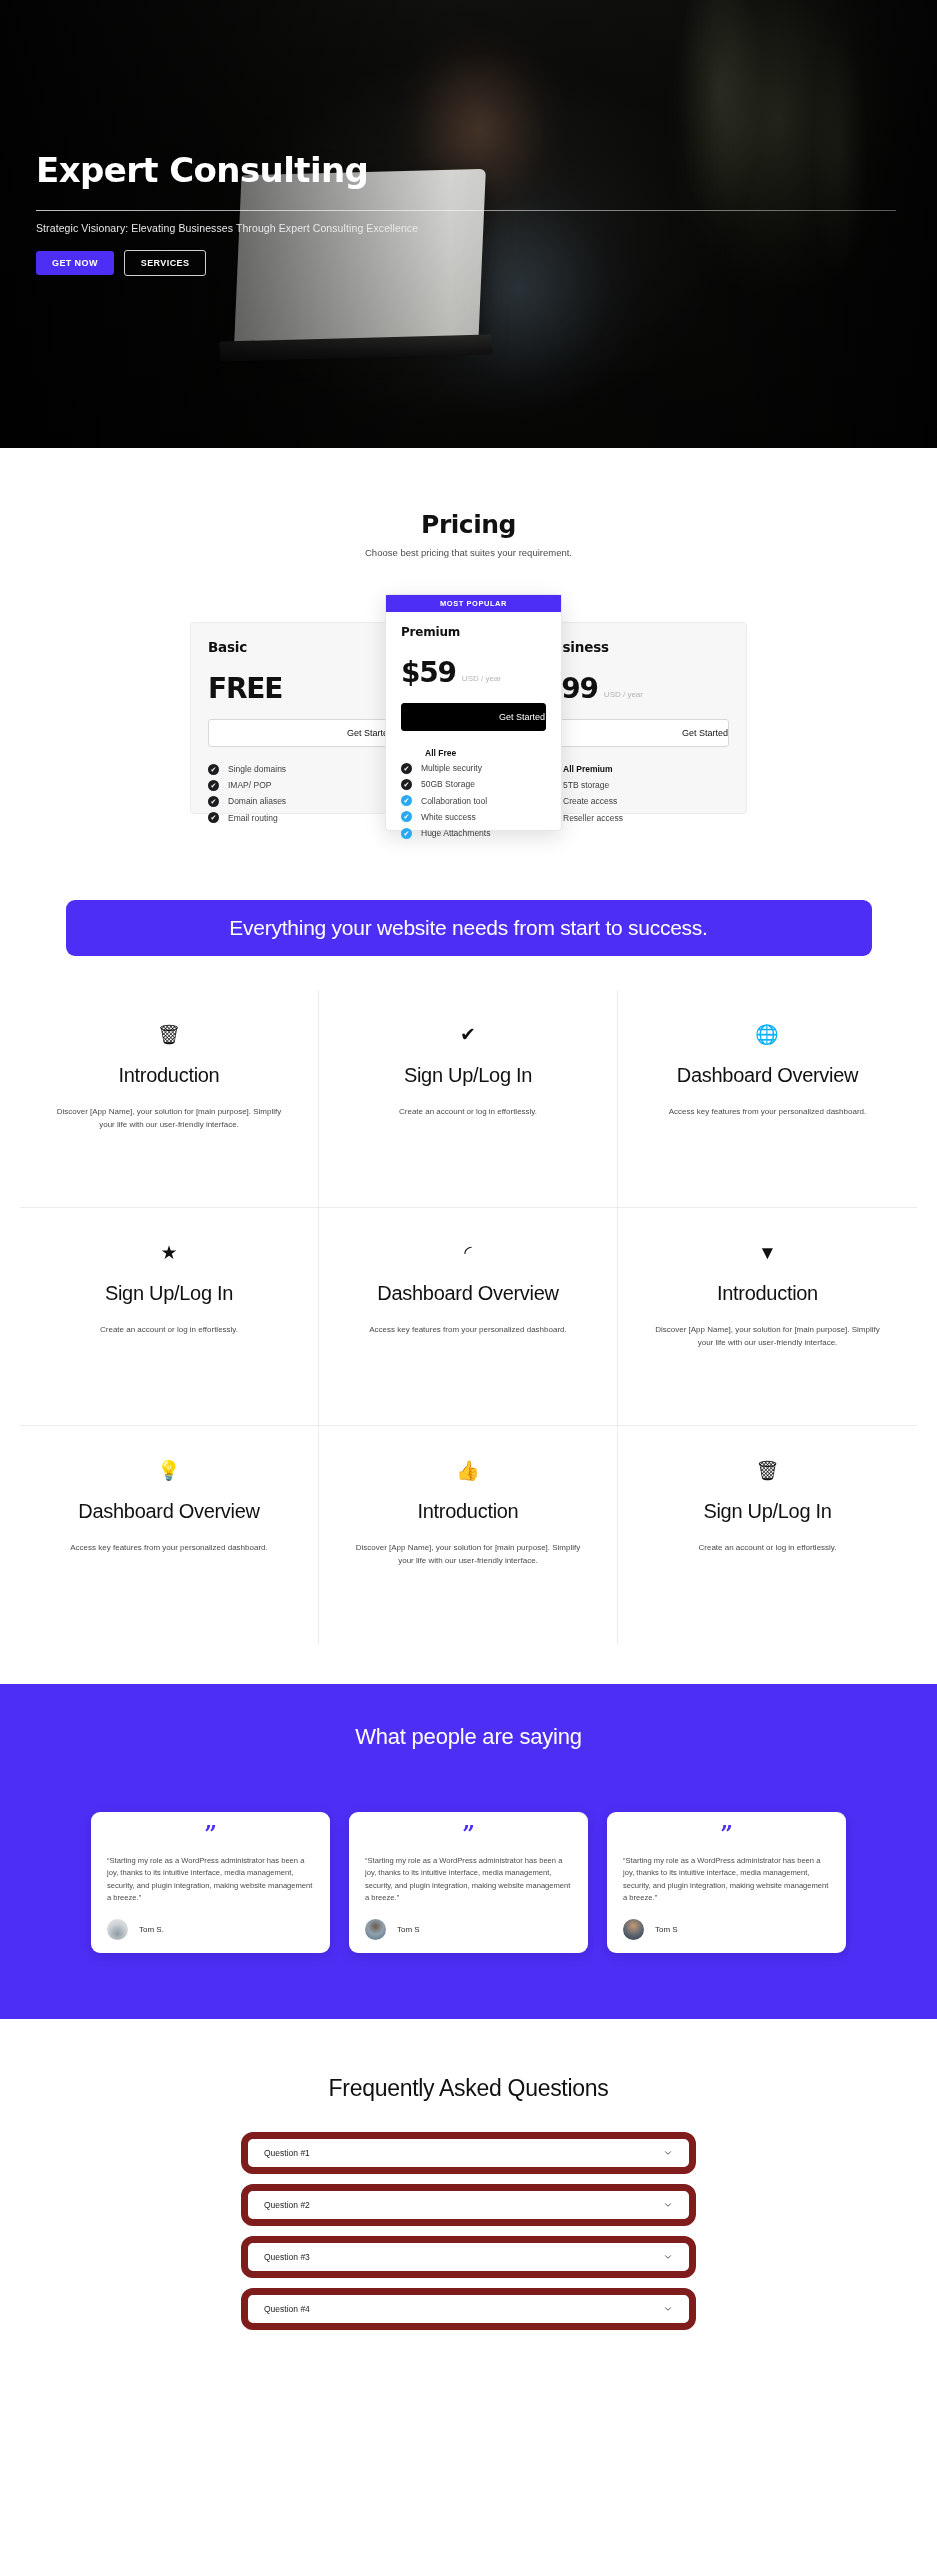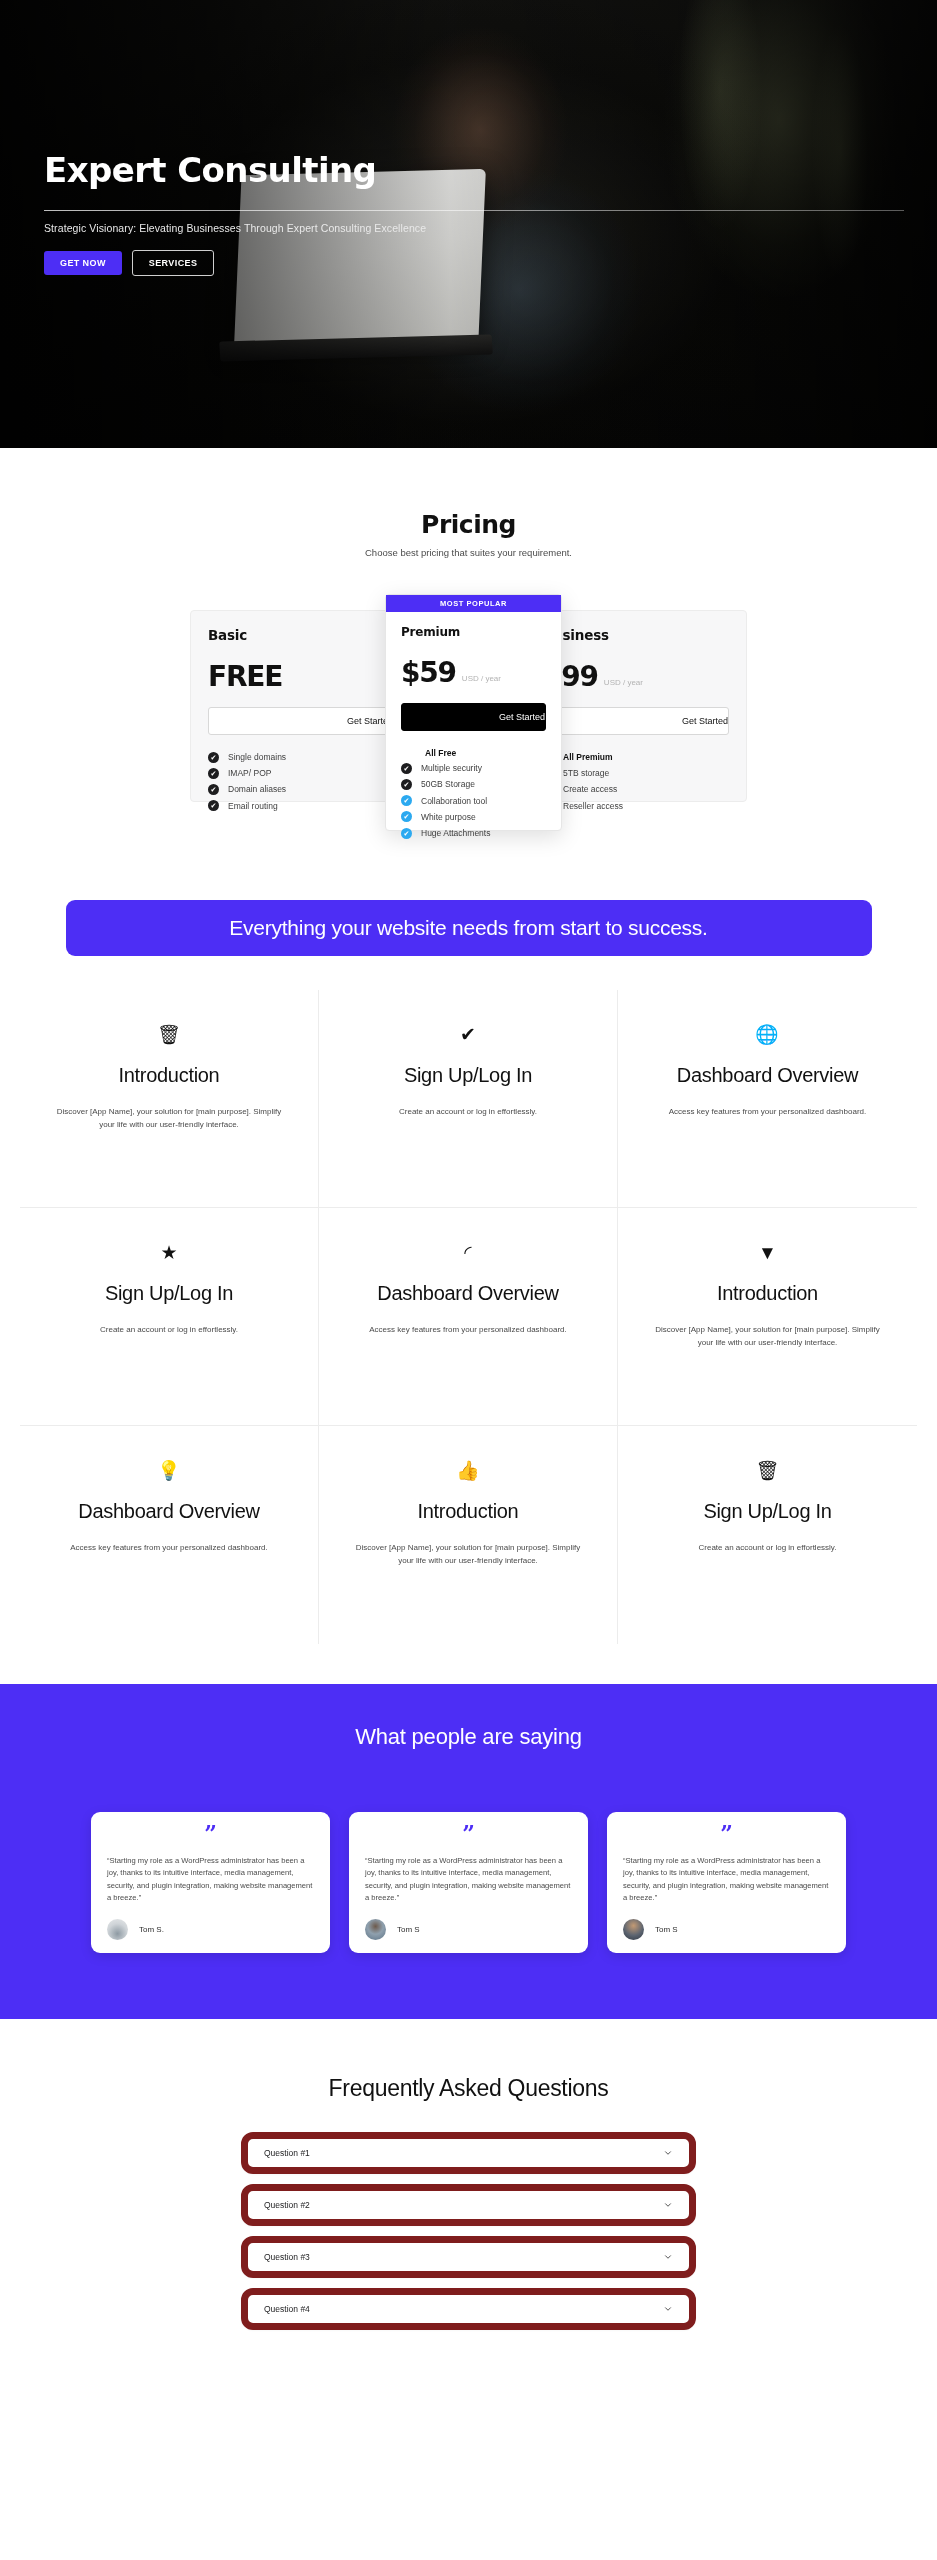--- a/index.html
+++ b/index.html
@@ -48,21 +48,21 @@
   .hero-laptop:after{
     content:"";position:absolute;left:-14px;bottom:-16px;width:272px;height:20px;
     background:linear-gradient(180deg,#2a2a28,#111);
     border-radius:3px;transform:skewX(6deg);
   }
   .hero-vig{
     position:absolute;inset:0;
     background:linear-gradient(90deg, rgba(0,0,0,.88) 0%, rgba(0,0,0,.62) 22%, rgba(0,0,0,.10) 48%, rgba(0,0,0,.30) 78%, rgba(0,0,0,.78) 100%);
   }
   .hero-inner{
-    position:absolute;left:44px;top:152px;width:860px;z-index:4;
+    position:absolute;left:36px;top:152px;width:860px;z-index:4;
   }
   .hero-title{
     font-size:34px;line-height:1.1;font-weight:700;letter-spacing:-.6px;color:#fff;
     font-family:"DejaVu Sans","Liberation Sans",sans-serif;
   }
   .hero-rule{
     width:860px;height:1px;margin-top:21px;
     background:linear-gradient(90deg,rgba(255,255,255,.75),rgba(255,255,255,.35));
   }
   .hero-sub{
@@ -86,21 +86,21 @@
   .pricing{padding:62px 0 0;background:#fff;text-align:center;}
   .pricing h2{
     font-size:25px;font-weight:700;letter-spacing:-.5px;color:#111;
     font-family:"DejaVu Sans","Liberation Sans",sans-serif;
   }
   .pricing p.sub{font-size:9.5px;color:#4b4b4b;margin-top:8px;}
   .plans{
     position:relative;width:937px;height:260px;margin-top:24px;
   }
   .card{
-    position:absolute;top:28px;width:222px;height:192px;
+    position:absolute;top:40px;width:222px;height:192px;
     background:#f7f7f8;border:1px solid #ececec;border-radius:4px;
     text-align:left;padding:16px 17px;
   }
   .card.basic{left:190px;}
   .card.business{left:525px;}
   .card.premium{
     left:385px;top:12px;width:177px;height:237px;
     background:#fff;border:1px solid #e6e6e6;border-radius:4px;padding:0;
     box-shadow:0 6px 22px rgba(0,0,0,.13);z-index:5;
   }
@@ -291,21 +291,21 @@
             <li>
               <span class="tick dark">✔</span>
               <span>50GB Storage</span>
             </li>
             <li>
               <span class="tick blue">✔</span>
               <span>Collaboration tool</span>
             </li>
             <li>
               <span class="tick blue">✔</span>
-              <span>White purpose</span>
+              <span>White success</span>
             </li>
             <li>
               <span class="tick blue">✔</span>
               <span>Huge Attachments</span>
             </li>
           </ul>
       </div>
     </div>
 
     <div class="card business">

